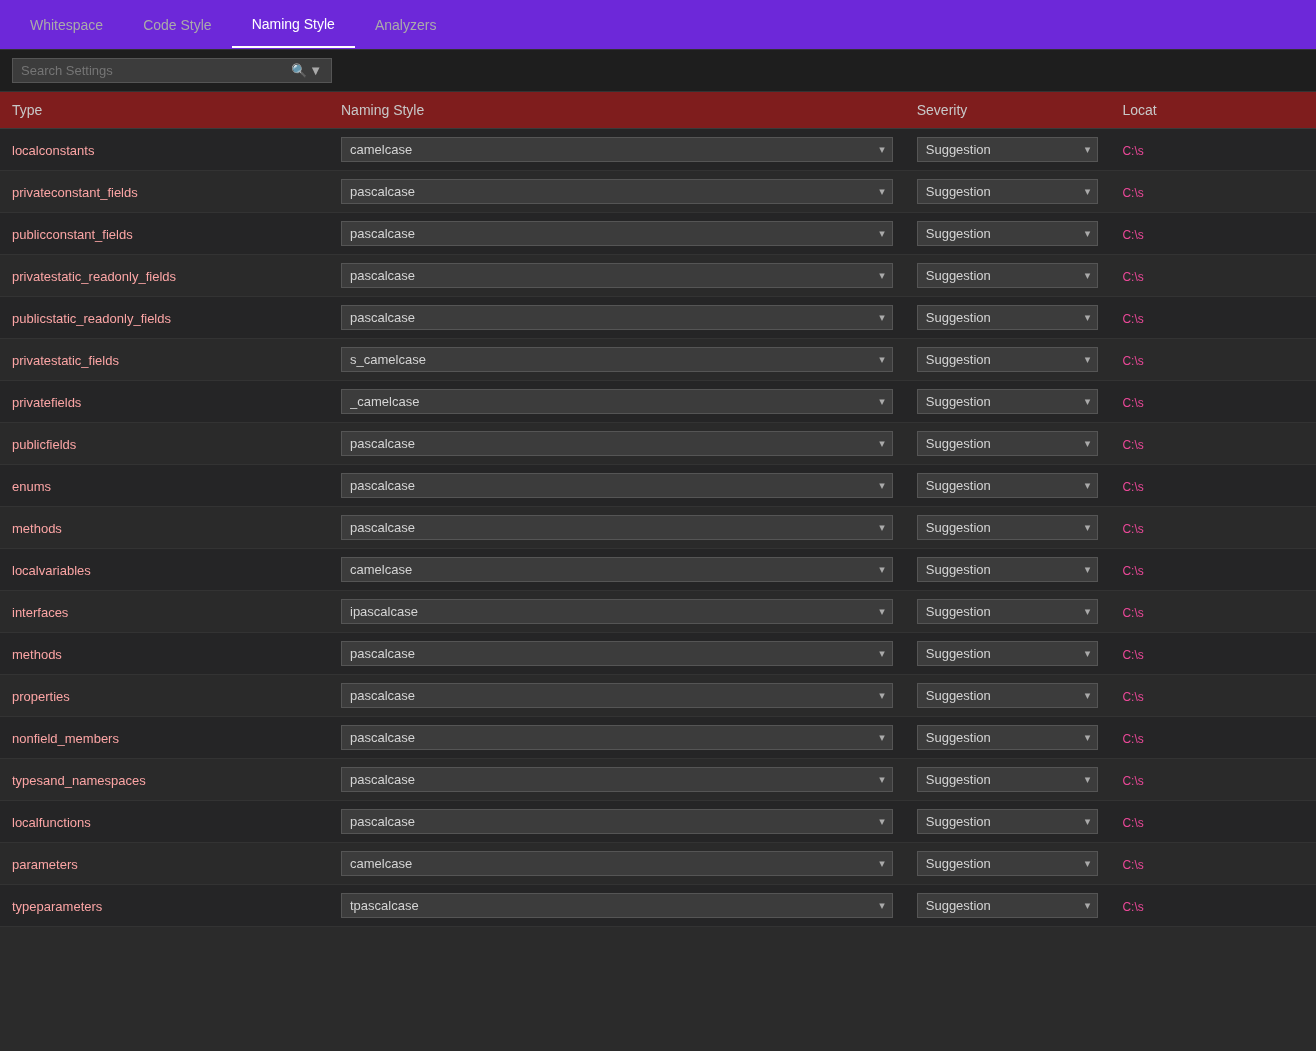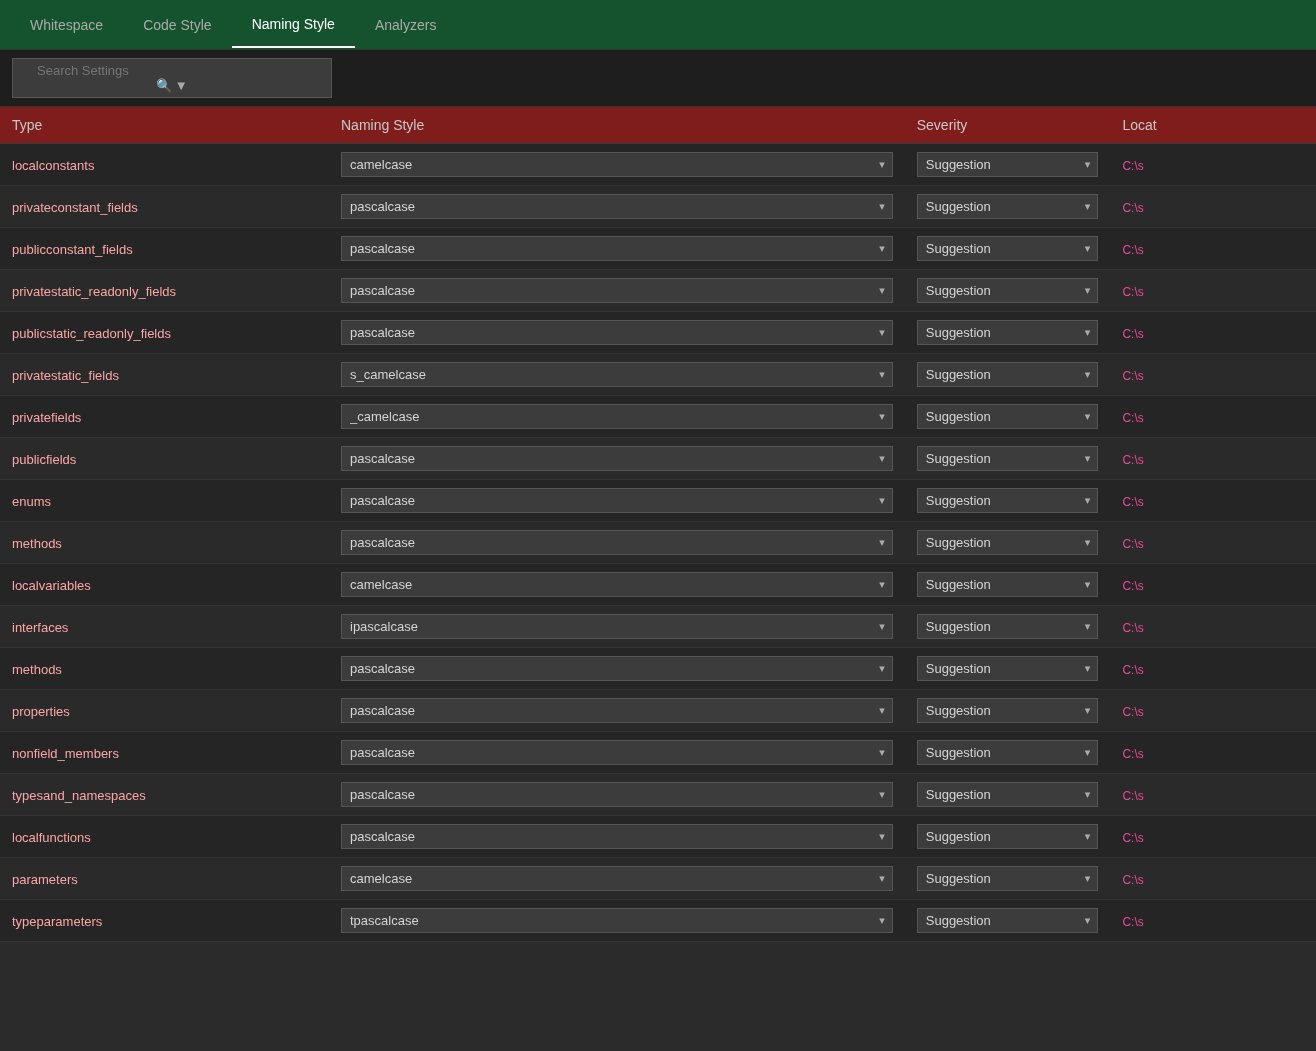--- a/index.html
+++ b/index.html
@@ -8,21 +8,21 @@
       color: #d4d4d4;
       font-family: 'Segoe UI', Arial, sans-serif;
       font-size: 14px;
       width: 1316px;
       min-height: 1051px;
       overflow-x: hidden;
     }
 
     
     .tab-bar {
-      background: #14532d;
+      background: #6d28d9;
       display: flex;
       align-items: center;
       height: 50px;
       padding: 0 10px;
       border-bottom: 1px solid #333;
     }
     .tab-item {
       padding: 14px 20px;
       cursor: pointer;
       color: #aaa;
@@ -42,21 +42,20 @@
       align-items: center;
       border-bottom: 1px solid #333;
     }
     .search-input-wrapper {
       display: flex;
       align-items: center;
       background: #3c3c3c;
       border: 1px solid #555;
       padding: 4px 8px;
       width: 320px;
-      flex-direction: column;
     }
     .search-input {
       background: transparent;
       border: none;
       outline: none;
       color: #aaa;
       font-size: 13px;
       width: 270px;
     }
     .search-icon-btn {

